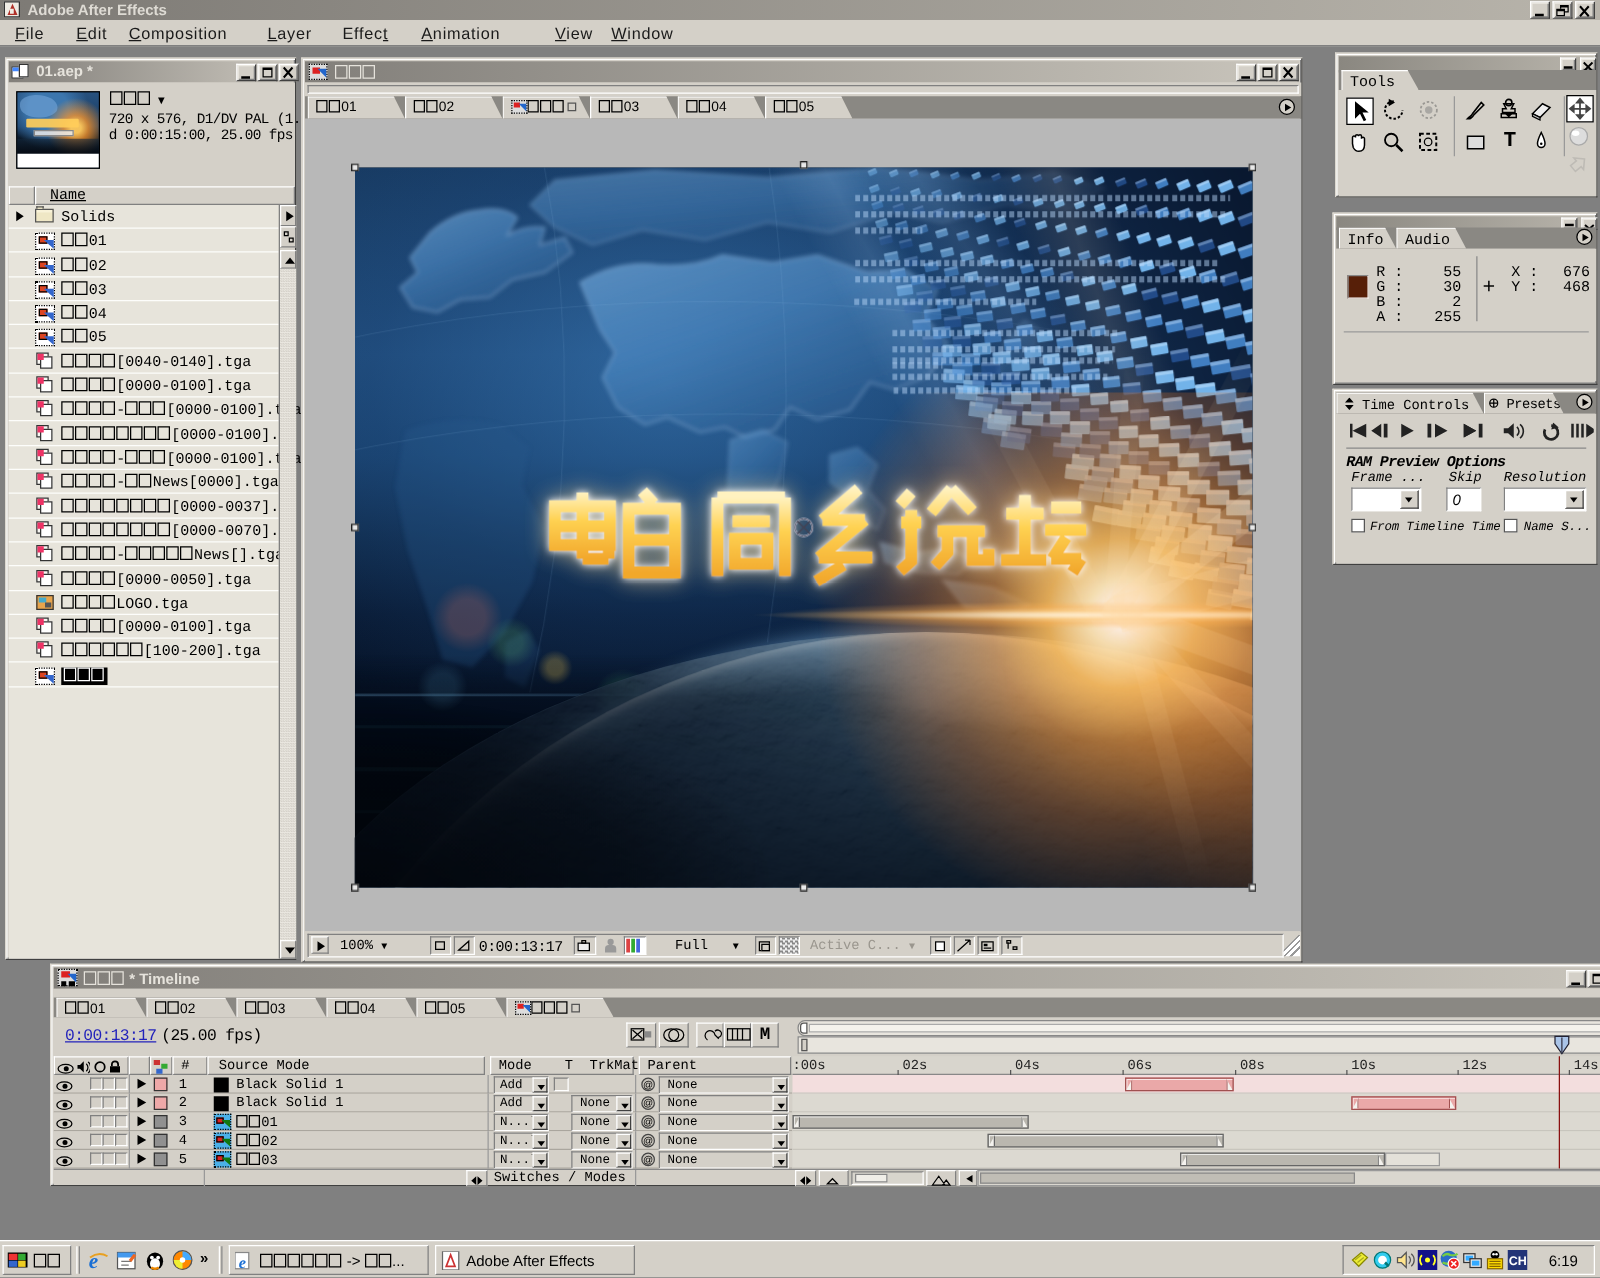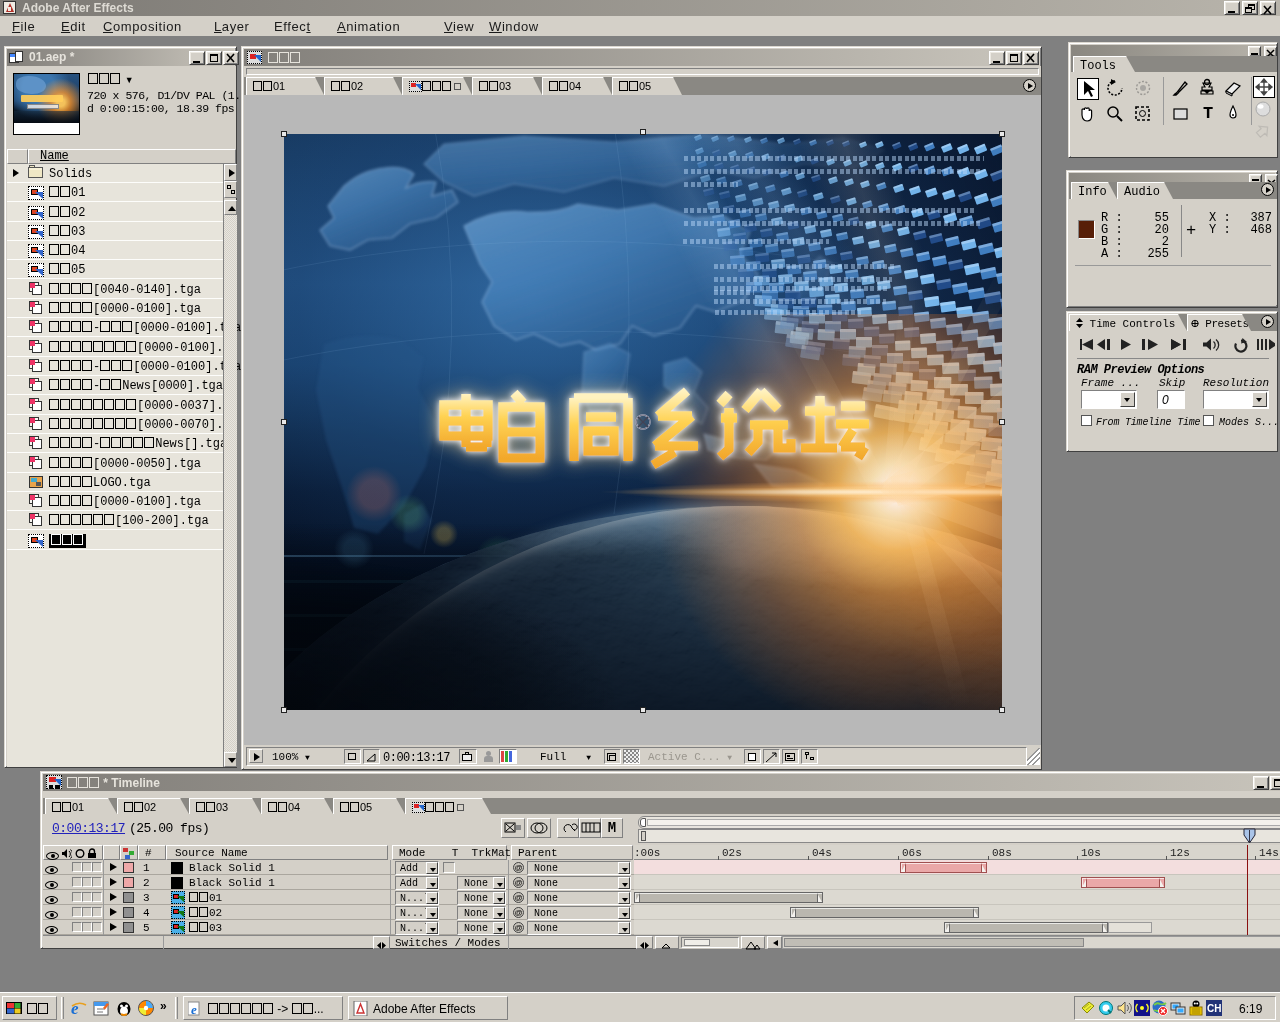--- a/index.html
+++ b/index.html
@@ -80,21 +80,21 @@
         linear-gradient(180deg,#27517e 0%,#1b3d63 55%,#0a1828 75%,#091420 100%);">
         <div class="abs" style="left:2px;top:2px;width:30px;height:18px;background:rgba(120,170,220,.55);border-radius:40% 55% 45% 50%;"></div>
         <div class="abs" style="left:7px;top:21px;width:42px;height:7px;background:rgba(255,205,90,.92);border-radius:1px;"></div>
         <div class="abs" style="left:13px;top:30px;width:32px;height:5px;background:rgba(235,235,235,.85);border:1px solid #888;"></div>
         <div class="abs" style="left:0px;top:37px;width:65px;height:12px;background:linear-gradient(180deg,rgba(20,40,60,.6),rgba(5,10,18,.9));"></div>
       </div>
       <div class="abs" style="left:0;top:49px;width:65px;height:11px;background:#fff;"></div>
     </div>
     <div class="abs" style="left:81px;top:5px;color:#000;font-size:13px;"><span class="cj"></span><span class="cj"></span><span class="cj"></span> <span style="font-size:9px;">▼</span></div>
     <div class="abs mono" style="left:80px;top:23px;font-size:11.5px;color:#000;white-space:nowrap;letter-spacing:-0.5px;">720 x 576, D1/DV PAL (1.07</div>
-    <div class="abs mono" style="left:80px;top:36px;font-size:11.5px;color:#000;white-space:nowrap;letter-spacing:-0.5px;">d 0:00:15:00, 18.39 fps</div>
+    <div class="abs mono" style="left:80px;top:36px;font-size:11.5px;color:#000;white-space:nowrap;letter-spacing:-0.5px;">d 0:00:15:00, 25.00 fps</div>
   </div>
   <div class="abs" style="left:2px;top:102px;width:229px;height:15px;background:#d4d0c8;">
     <div class="abs raisedthin" style="left:0;top:0;width:21px;height:15px;"></div>
     <div class="abs raisedthin mono" style="left:21px;top:0;width:208px;height:15px;font-size:12px;line-height:13px;padding-left:11px;"><u>Name</u></div>
   </div>
   <div class="abs" style="left:2px;top:117px;width:229px;height:603px;background:#e7e4db;">
     <div class="abs mono" style="left:0;top:0px;width:216px;height:19px;border-bottom:1px solid #fdfdfb;font-size:12px;color:#000;">
         <span class="abs" style="left:6px;top:5px;width:0;height:0;border-left:6px solid #000;border-top:4px solid transparent;border-bottom:4px solid transparent;"></span>
         <span class="abs" style="left:21px;top:2px;width:16px;height:16px;">
           <span class="abs" style="left:0;top:1px;width:15px;height:11px;background:#efe7c5;border:1px solid #555;box-shadow:inset 0 2px 0 #f8f2d8;">
@@ -1871,29 +1871,29 @@
 <div class="abs" style="left:2px;top:11px;width:208px;height:17px;background:#8a8883;">
  <div class="tab mono" style="left:2px;width:46px;font-size:12px;">Info</div>
  <div class="tab mono" style="left:48px;width:56px;font-size:12px;">Audio</div>
  <div class="pmenu" style="right:3px;top:1px;"></div>
 </div>
 <div class="abs mono" style="left:2px;top:28px;width:208px;height:106px;background:#d4d0c8;font-size:12px;color:#000;">
  <div class="abs" style="left:9px;top:21px;width:17px;height:19px;background:#571f08;border:1px solid #888;border-right-color:#fff;border-bottom-color:#fff;"></div>
  <div class="abs" style="left:32px;top:12px;">R :</div>
       <div class="abs" style="left:60px;top:12px;width:40px;text-align:right;">55</div>
  <div class="abs" style="left:32px;top:24px;">G :</div>
-      <div class="abs" style="left:60px;top:24px;width:40px;text-align:right;">20</div>
+      <div class="abs" style="left:60px;top:24px;width:40px;text-align:right;">30</div>
  <div class="abs" style="left:32px;top:36px;">B :</div>
       <div class="abs" style="left:60px;top:36px;width:40px;text-align:right;">2</div>
  <div class="abs" style="left:32px;top:48px;">A :</div>
       <div class="abs" style="left:60px;top:48px;width:40px;text-align:right;">255</div>
  <div class="abs" style="left:112px;top:6px;width:1px;height:52px;background:#888;"></div>
  <div class="abs" style="left:117px;top:22px;font-size:17px;font-weight:normal;">+</div>
  <div class="abs" style="left:140px;top:12px;">X :</div>
-      <div class="abs" style="left:165px;top:12px;width:38px;text-align:right;">387</div>
+      <div class="abs" style="left:165px;top:12px;width:38px;text-align:right;">676</div>
  <div class="abs" style="left:140px;top:24px;">Y :</div>
       <div class="abs" style="left:165px;top:24px;width:38px;text-align:right;">468</div>
  <div class="abs" style="left:6px;top:66px;width:196px;height:1px;background:#999;"></div>
 </div>
   </div>
 <div class="abs raised" style="left:1066px;top:311px;width:212px;height:141px;">
 <div class="abs" style="left:2px;top:2px;width:208px;height:17px;background:#8a8883;">
  <div class="tab mono" style="left:0px;width:118px;font-size:11px;padding-top:3px;"><svg width="7" height="10" style="vertical-align:-1px;">
           <path d="M3.5 0 L7 4 H0 Z M3.5 10 L0 6 H7 Z" fill="#000"></path>
         </svg> Time Controls</div>
@@ -1929,21 +1929,21 @@
  <div class="abs sunkenflat" style="left:12px;top:59px;width:56px;height:19px;background:#fff;">
         <span class="darr" style="top:1px;right:1px;height:15px;width:15px;"></span>
       </div>
  <div class="abs sunkenflat" style="left:88px;top:59px;width:28px;height:19px;background:#fff;font-size:12px;padding:2px 0 0 4px;">0</div>
  <div class="abs sunkenflat" style="left:134px;top:59px;width:66px;height:19px;background:#fff;">
         <span class="darr" style="top:1px;right:1px;height:15px;width:15px;"></span>
       </div>
  <div class="abs" style="left:12px;top:84px;width:11px;height:11px;background:#fff;border:1px solid #555;"></div>
  <div class="abs mono" style="left:27px;top:86px;font-size:10px;letter-spacing:-0.2px;">From Timeline Time</div>
  <div class="abs" style="left:134px;top:84px;width:11px;height:11px;background:#fff;border:1px solid #555;"></div>
- <div class="abs mono" style="left:150px;top:86px;font-size:10px;white-space:nowrap;">Modes S...</div>
+ <div class="abs mono" style="left:150px;top:86px;font-size:10px;white-space:nowrap;">Name S...</div>
 </div>
   </div>
 <div class="abs raised" style="left:0px;top:771px;width:1280px;height:178px;margin-left:40px;">
     <div class="tbar" style="background:linear-gradient(90deg,#827f7a,#c9c5bc);">
       <div class="abs" style="left:3px;top:1px;width:16px;height:14px;background:#ddd;border:1px dotted #000;">
         <div class="abs" style="left:2px;top:1px;width:7px;height:5px;background:#d22;"></div>
         <div class="abs" style="left:7px;top:3px;width:0;height:0;border-top:7px solid #26c;border-left:7px solid transparent;"></div>
         <div class="abs" style="left:2px;top:9px;width:4px;height:4px;background:#000;"></div>
         <div class="abs" style="left:8px;top:9px;width:5px;height:4px;background:#000;"></div>
       </div>
@@ -2017,21 +2017,21 @@
         </svg></div>
       <div class="abs raisedthin" style="left:60px;top:0;width:17px;height:15px;"></div>
       <div class="abs raisedthin" style="left:77px;top:0;width:18px;height:15px;">
         <svg width="14" height="13" style="position:absolute;left:1px;top:1px;">
           <rect x="1" y="1" width="5" height="4" fill="#c33"></rect>
           <rect x="7" y="4" width="5" height="4" fill="#3a3"></rect>
           <rect x="3" y="8" width="5" height="4" fill="#36c"></rect>
         </svg>
       </div>
       <div class="abs raisedthin mono" style="left:95px;top:0;width:28px;height:15px;font-size:11px;padding:1px 0 0 6px;">#</div>
-      <div class="abs raisedthin mono" style="left:123px;top:0;width:222px;height:15px;font-size:11px;padding:1px 0 0 8px;">Source Name</div>
+      <div class="abs raisedthin mono" style="left:123px;top:0;width:222px;height:15px;font-size:11px;padding:1px 0 0 8px;">Source Mode</div>
       <div class="abs raisedthin mono" style="left:349px;top:0;width:115px;height:15px;font-size:11px;padding:1px 0 0 6px;">Mode&nbsp;&nbsp;&nbsp;&nbsp;T&nbsp;&nbsp;TrkMat</div>
       <div class="abs raisedthin mono" style="left:468px;top:0;width:122px;height:15px;font-size:11px;padding:1px 0 0 6px;">Parent</div>
     </div>
     <div class="abs" style="left:2px;top:88px;width:591px;height:15px;background:#d4d0c8;border-bottom:1px solid #aaa69e;">
         <span class="eye" style="margin:2px 0 0 2px;"></span>
         <span class="abs sunkenflat" style="left:29px;top:2px;width:10px;height:10px;"></span>
         <span class="abs sunkenflat" style="left:39px;top:2px;width:10px;height:10px;"></span>
         <span class="abs sunkenflat" style="left:49px;top:2px;width:10px;height:10px;"></span>
         <span class="abs" style="left:60px;top:0px;width:1px;height:15px;background:#999;"></span>
         <span class="abs" style="left:67px;top:3px;width:0;height:0;border-left:7px solid #000;border-top:4.5px solid transparent;border-bottom:4.5px solid transparent;"></span>

